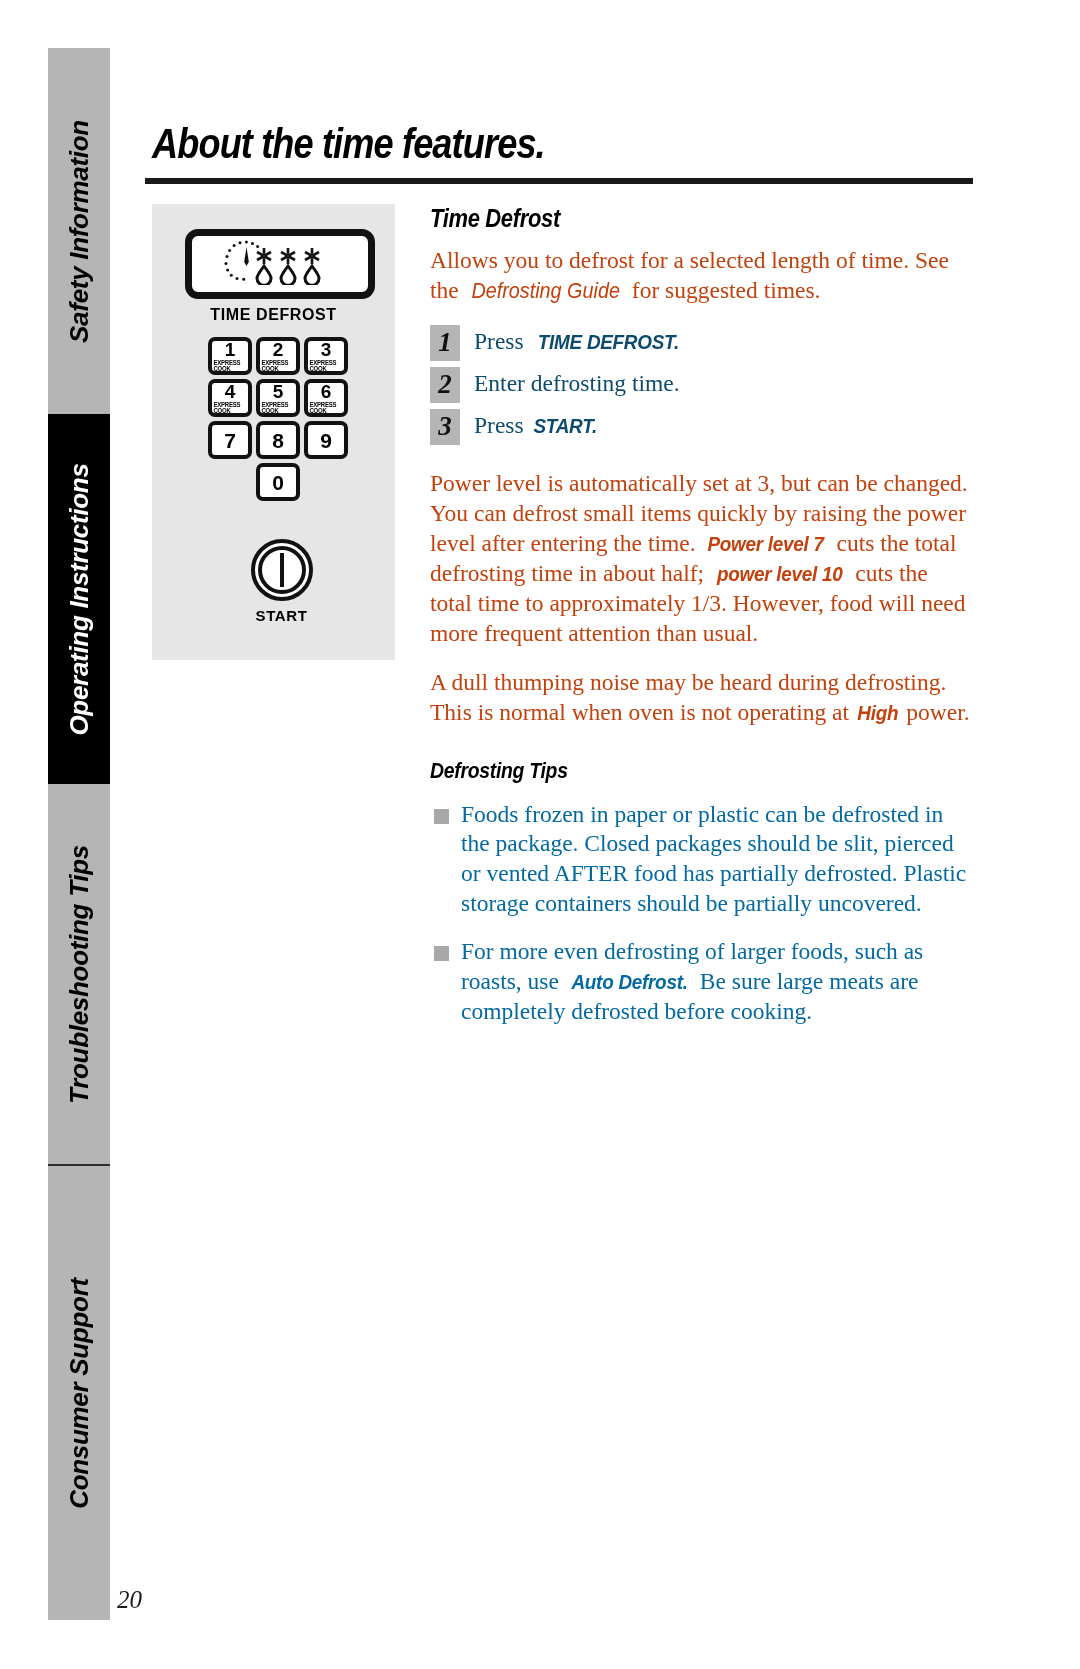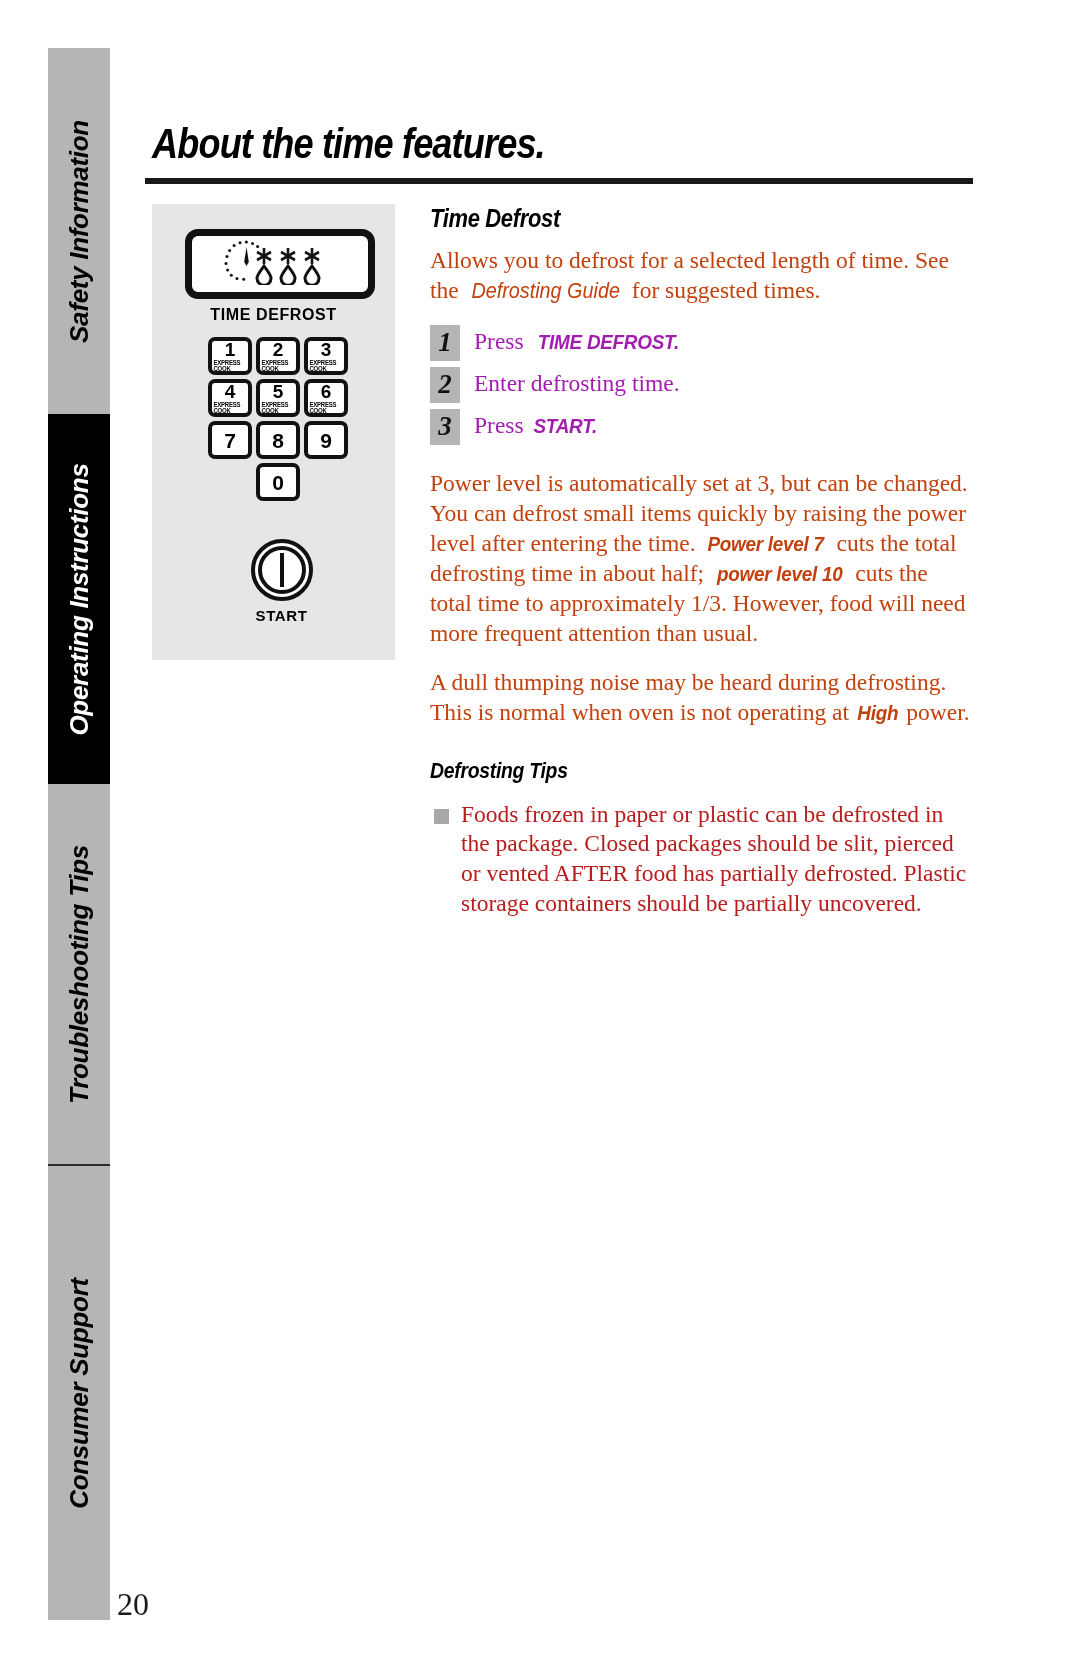--- a/index.html
+++ b/index.html
@@ -51,21 +51,22 @@
     width: 62px;
     height: 2px;
     background: #2b2b2b;
   }
 
   #page-number {
     position: absolute;
     left: 117px;
     top: 1586px;
     font-family: "Liberation Serif", serif;
-    font-size: 32px;
+    font-style: italic;
+    font-size: 25px;
     color: #1a1a1a;
   }
 
   
   #page-title {
     position: absolute;
     left: 152px;
     top: 120px;
     font-family: "Liberation Sans", sans-serif;
     font-weight: bold;
@@ -265,21 +266,21 @@
     font-style: italic;
     font-weight: bold;
     font-size: 27px;
     color: #111111;
     margin-right: 14px;
   }
   .step-text {
     font-family: "Liberation Serif", serif;
     font-size: 23.5px;
     line-height: 1.1;
-    color: #a21caf;
+    color: #0c4a6e;
     padding-top: 4px;
   }
 
   
   #tips-head {
     font-family: "Liberation Sans", sans-serif;
     font-weight: bold;
     font-style: italic;
     font-size: 22px;
     letter-spacing: -0.3px;
@@ -297,21 +298,21 @@
     width: 15px;
     height: 15px;
     background: #a8a8a8;
     flex: 0 0 15px;
     margin: 9px 12px 0 4px;
   }
   .bullet-text {
     font-family: "Liberation Serif", serif;
     font-size: 23.5px;
     line-height: 1.275;
-    color: #b91c1c;
+    color: #0369a1;
     flex: 1;
   }
 </style>
 </head>
 <body>
 
 <div id="sidebar">
   <div class="tab gray" style="top:0px; height:366px;">
     <span class="tab-label">Safety Information</span>
   </div>
@@ -468,15 +469,19 @@
 
   <div id="tips-head">Defrosting Tips</div>
 
   <div class="bullet">
     <div class="bullet-mark"></div>
     <div class="bullet-text"><span>Foods frozen in paper or plastic can be defrosted in the package. Closed packages should be slit, pierced or vented AFTER food has partially defrosted. Plastic storage containers should be partially uncovered.</span><span class="em"></span><span></span></div>
   </div>
 
 
 
+  <div class="bullet">
+    <div class="bullet-mark"></div>
+    <div class="bullet-text"><span>For more even defrosting of larger foods, such as roasts, use </span><span class="em">Auto Defrost.</span><span> Be sure large meats are completely defrosted before cooking.</span></div>
+  </div>
 
 
 </div>
 
 </body></html>

